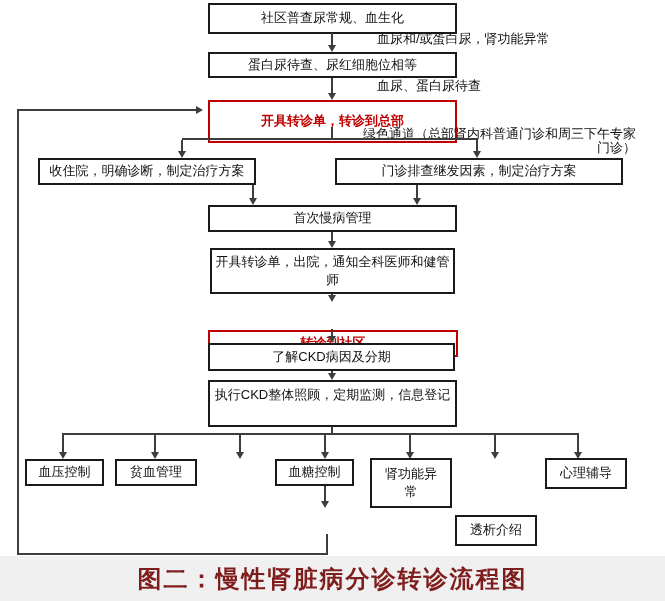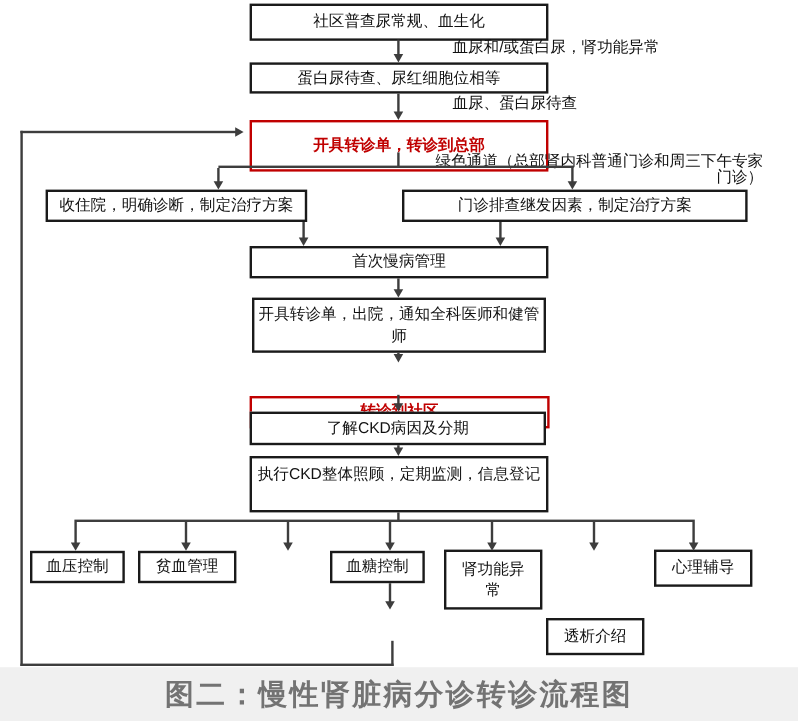--- a/index.html
+++ b/index.html
@@ -26,21 +26,21 @@
   .arr-d{position:absolute;width:0;height:0;border-left:4px solid transparent;
     border-right:4px solid transparent;border-top:7px solid var(--line);}
   .arr-r{position:absolute;width:0;height:0;border-top:4px solid transparent;
     border-bottom:4px solid transparent;border-left:7px solid var(--line);}
   #caption-band{
     position:absolute;left:0;top:556px;width:665px;height:45px;background:var(--band);
     display:flex;align-items:center;justify-content:center;
   }
   #caption-band .cap{
     font-family:"Liberation Serif", serif;font-size:24px;font-weight:600;
-    letter-spacing:2px;color:#737373;text-align:center;
+    letter-spacing:2px;color:#7f1d1d;text-align:center;
   }
 </style>
 </head>
 <body>
 
 <div id="stage">
 
   <div class="box" style="left:208px;top:3px;width:249px;height:31px;">社区普查尿常规、血生化</div>
 
   <div class="box" style="left:208px;top:52px;width:249px;height:26px;">蛋白尿待查、尿红细胞位相等</div>

